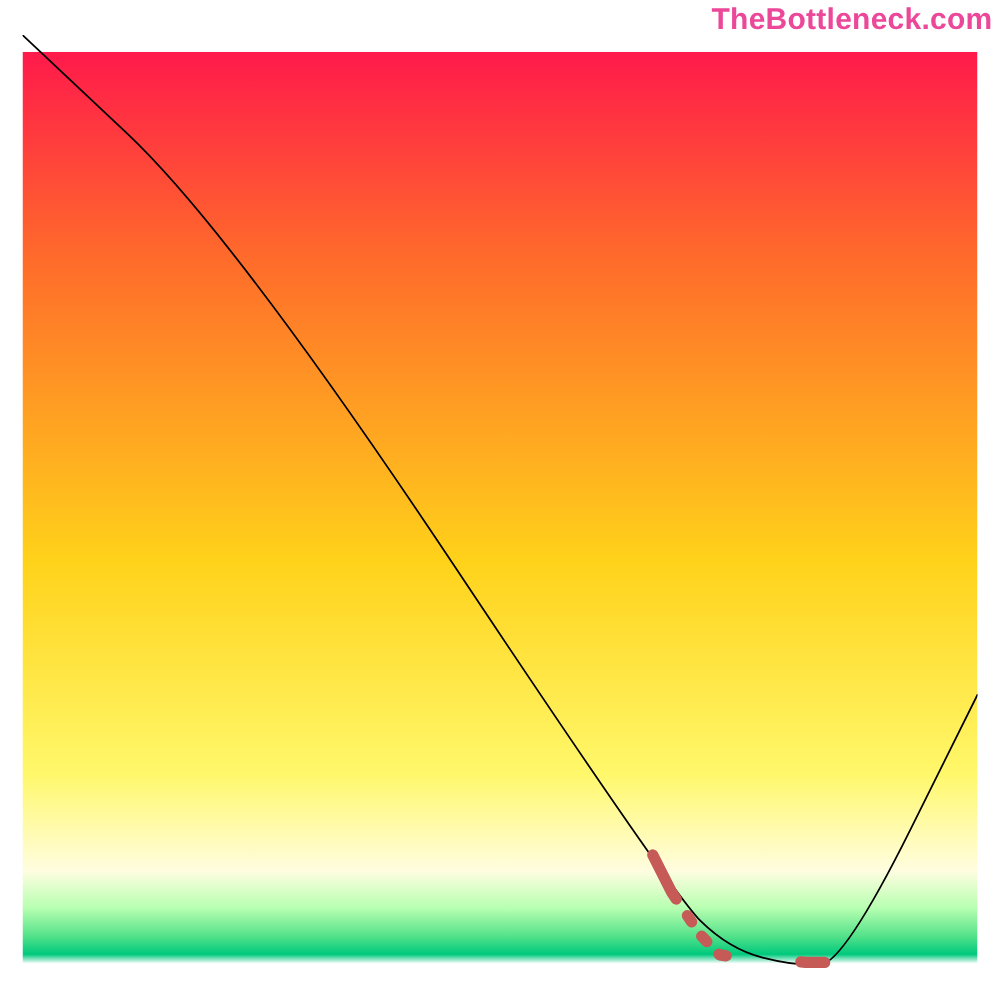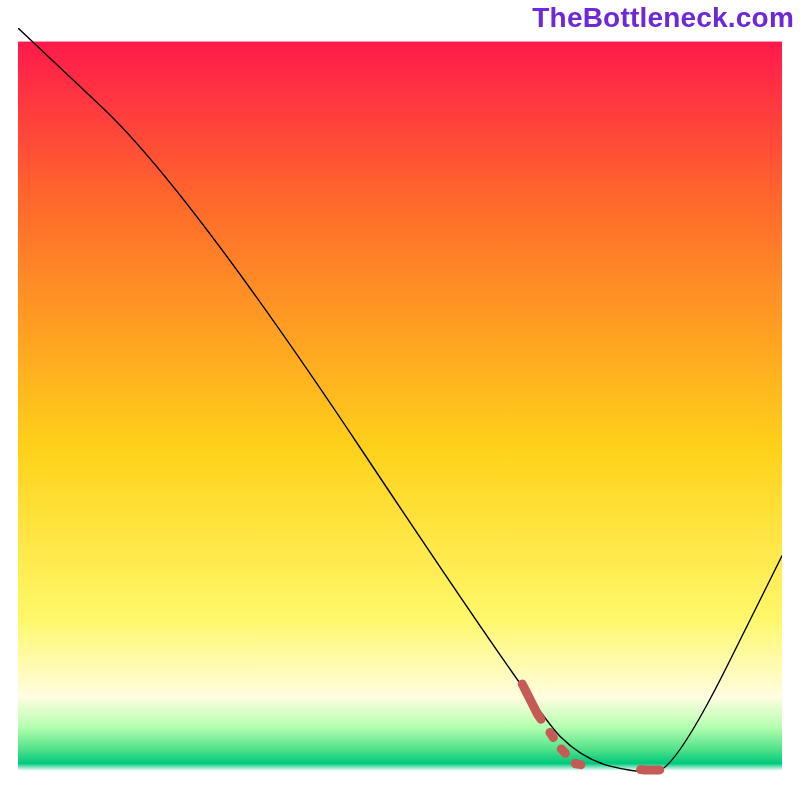--- a/index.html
+++ b/index.html
@@ -13,23 +13,23 @@
   }
   #wrap {
     position: relative;
     width: 800px;
     height: 800px;
   }
   #watermark {
     position: absolute;
     top: 2px;
     right: 6px;
-    font-size: 28px;
+    font-size: 24px;
     font-weight: 600;
-    color: #6d28d9;
+    color: #ec4899;
     letter-spacing: 0.2px;
     z-index: 20;
     user-select: none;
   }
   #plot {
     position: absolute;
     left: 18px;
     top: 28px;
     width: 764px;
     height: 754px;

